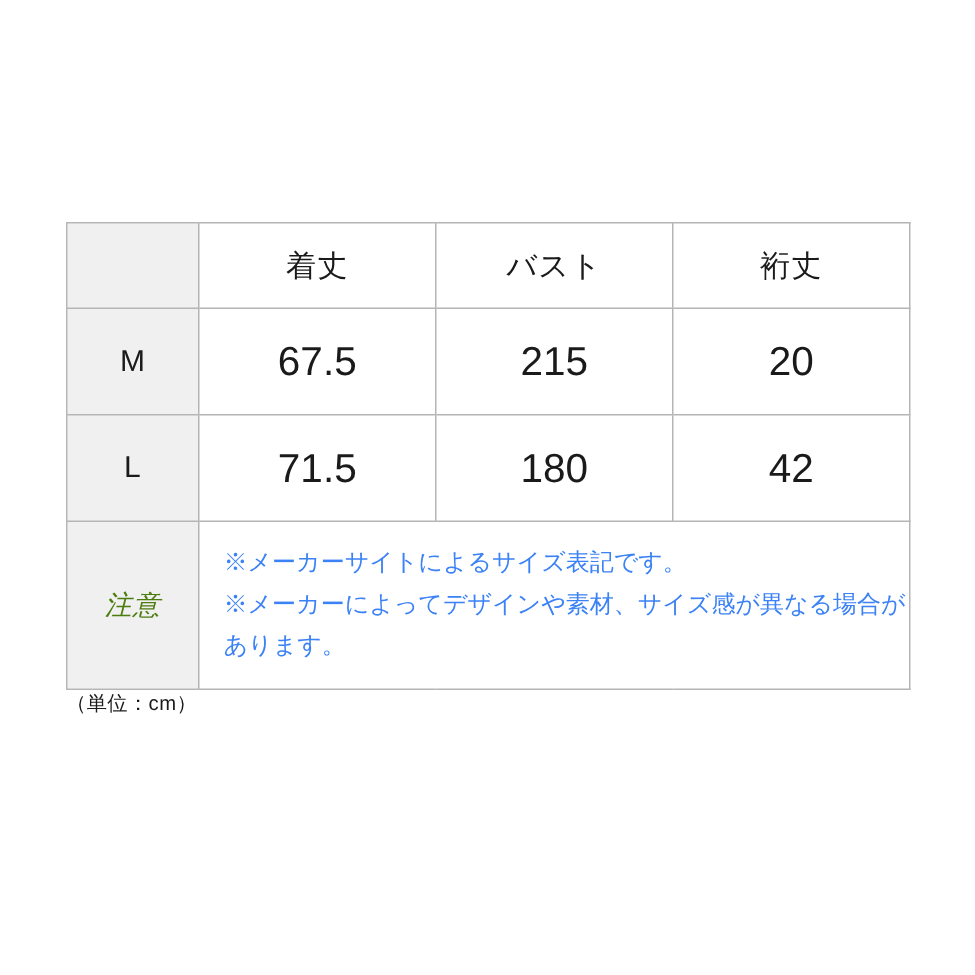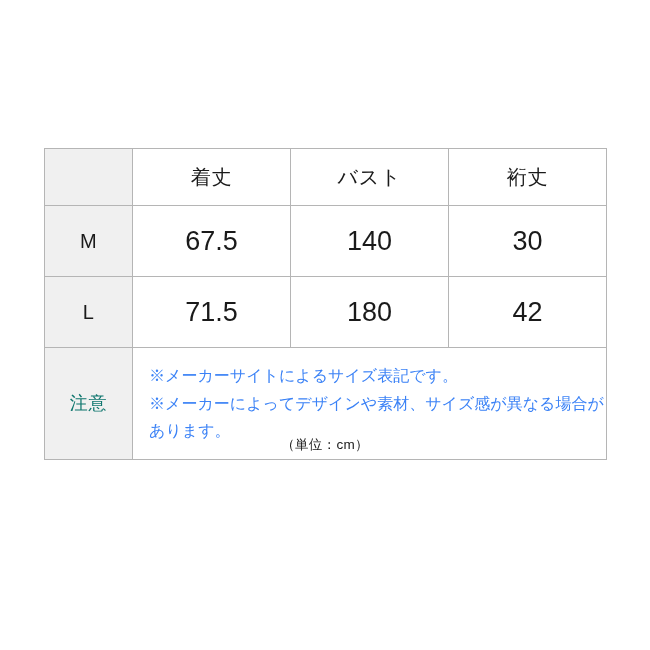--- a/index.html
+++ b/index.html
@@ -65,40 +65,41 @@
     height: 70px;
     text-align: center;
     font-size: 27px;
     color: #1a1a1a;
   }
   tbody td.note-label {
     background: #f0f0f0;
     text-align: center;
     font-size: 18px;
     letter-spacing: 0.04em;
-    color: #0f766e;
+    color: #4d7c0f;
     height: 100px;
+    font-style: italic;
   }
   tbody td.note-body {
     text-align: left;
     padding: 14px 16px 14px 16px;
     font-size: 16px;
     line-height: 1.72;
     color: #3b82f6;
   }
   .note-line {
     display: block;
     white-space: nowrap;
   }
   .unit {
     position: absolute;
     left: 44px;
-    top: 436px;
+    top: 460px;
     width: 562px;
-    text-align: center;
+    text-align: left;
     font-size: 13.5px;
     color: #1a1a1a;
     letter-spacing: 0.02em;
   }
 </style>
 </head>
 <body>
 
 <div class="page">
 
@@ -115,22 +116,22 @@
           <th class="corner"></th>
           <th>着丈</th>
           <th>バスト</th>
           <th>裄丈</th>
         </tr>
       </thead>
       <tbody>
         <tr>
           <td class="rowlabel">M</td>
           <td class="value">67.5</td>
-          <td class="value">140</td>
-          <td class="value">30</td>
+          <td class="value">215</td>
+          <td class="value">20</td>
         </tr>
         <tr>
           <td class="rowlabel">L</td>
           <td class="value">71.5</td>
           <td class="value">180</td>
           <td class="value">42</td>
         </tr>
         <tr>
           <td class="note-label">注意</td>
           <td class="note-body" colspan="3">

